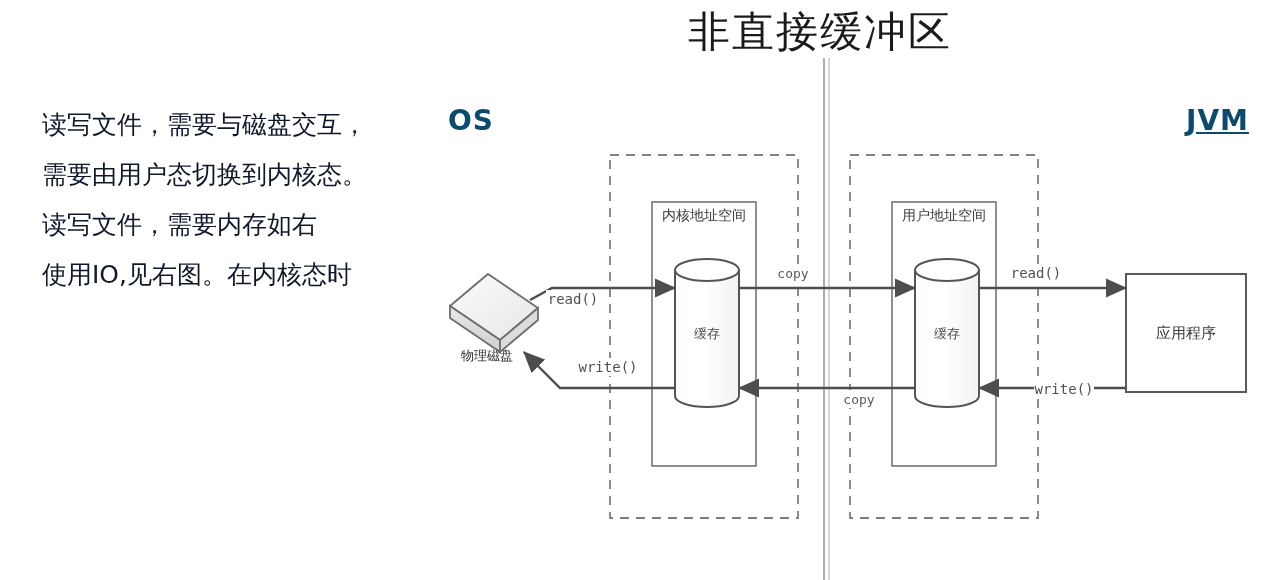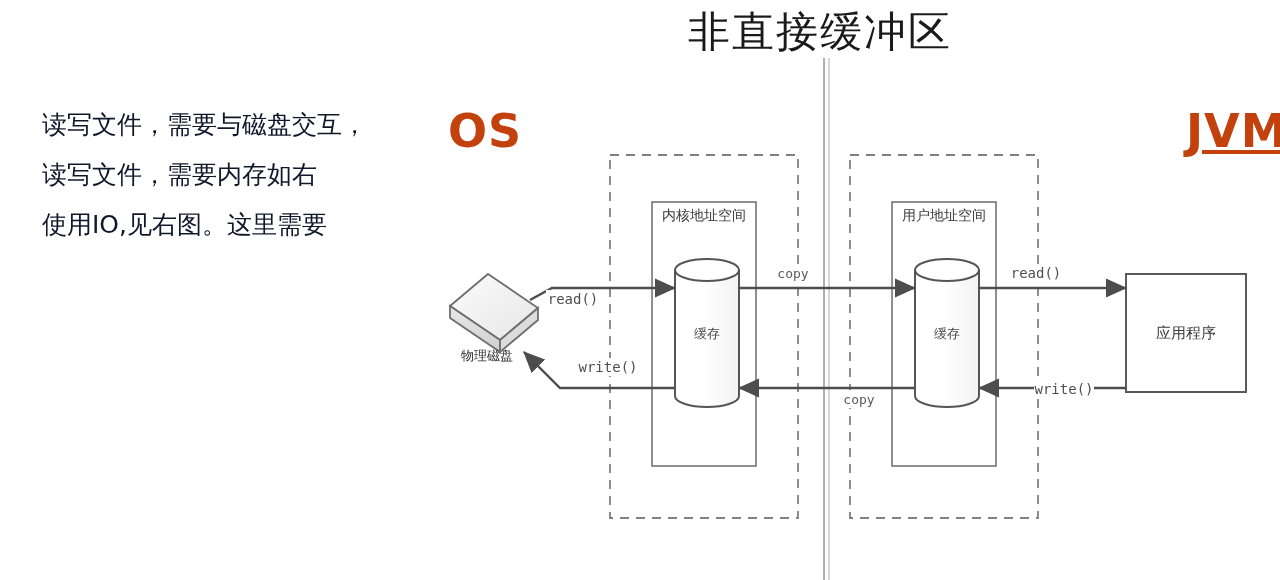--- a/index.html
+++ b/index.html
@@ -56,23 +56,23 @@
     letter-spacing: 0px;
   }
   .left-text p {
     margin: 0;
   }
 
   
   .side-label {
     position: absolute;
     font-family: "DejaVu Sans", "Liberation Sans", sans-serif;
-    font-size: 46px;
+    font-size: 28px;
     font-weight: 700;
-    color: #c2410c;
+    color: #0c4a6e;
     letter-spacing: 1px;
   }
   #os-label { left: 448px; top: 104px; }
   #jvm-label { left: 1186px; top: 104px; text-decoration: underline; }
 
   
   .cjk-label {
     font-family: "DejaVu Sans", "Liberation Sans", sans-serif;
     font-size: 14px;
     fill: #3a3a3a;
@@ -108,22 +108,23 @@
 </style>
 </head>
 <body>
 
 <div id="stage">
 
   <div class="title">非直接缓冲区</div>
 
   <div class="left-text">
     <p>读写文件，需要与磁盘交互，</p>
+    <p>需要由用户态切换到内核态。</p>
     <p>读写文件，需要内存如右</p>
-    <p>使用IO,见右图。这里需要</p>
+    <p>使用IO,见右图。在内核态时</p>
   </div>
 
   <div class="side-label" id="os-label">OS</div>
   <div class="side-label" id="jvm-label">JVM</div>
 
   <svg id="diagram-svg" viewBox="0 0 1280 580">
     <defs>
       <marker id="arrowhead" markerWidth="9" markerHeight="8" refX="8.5" refY="4" orient="auto">
         <polygon points="0 0, 9 4, 0 8" fill="#4d4d4d"></polygon>
       </marker>

